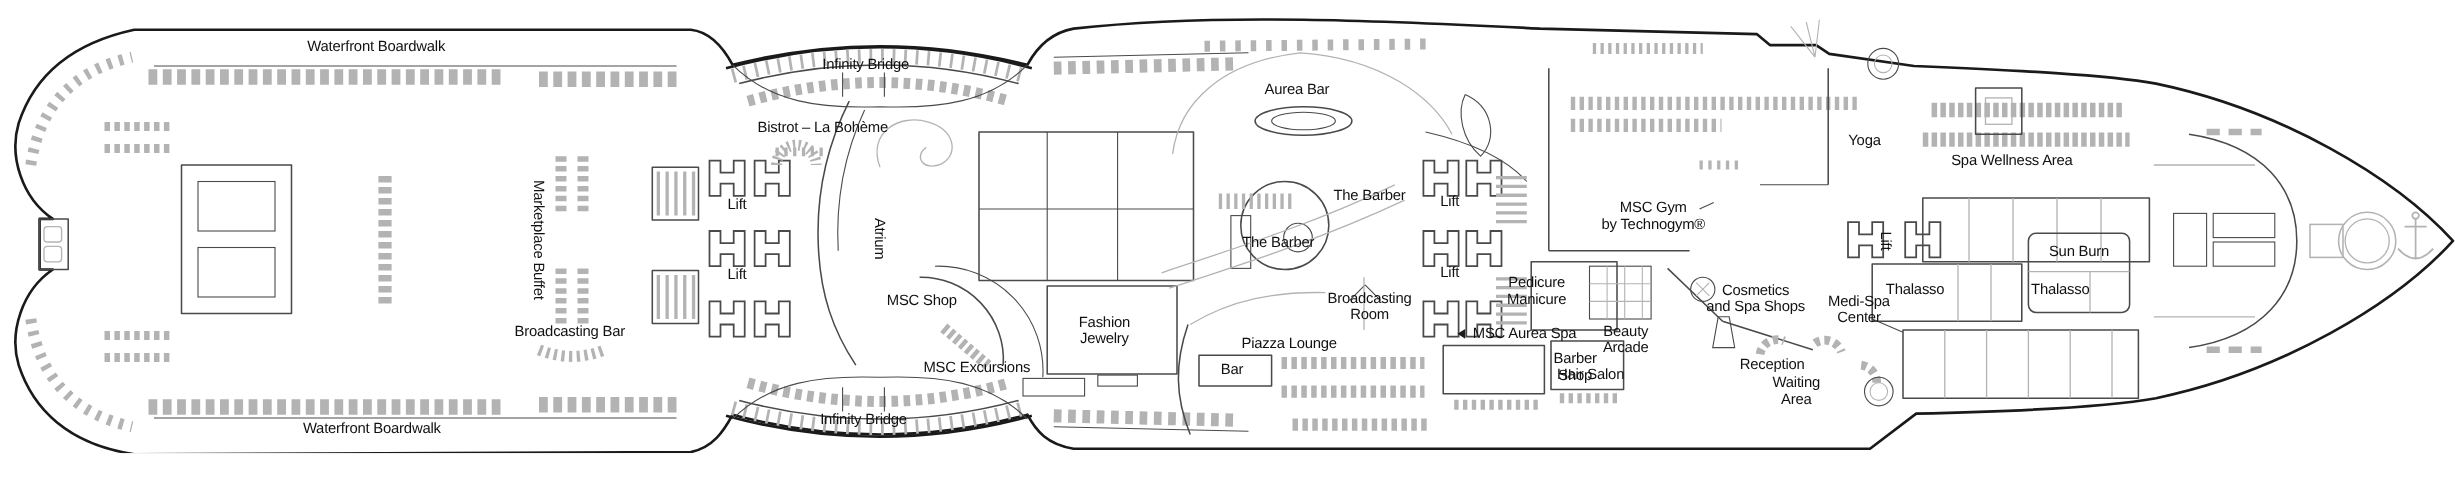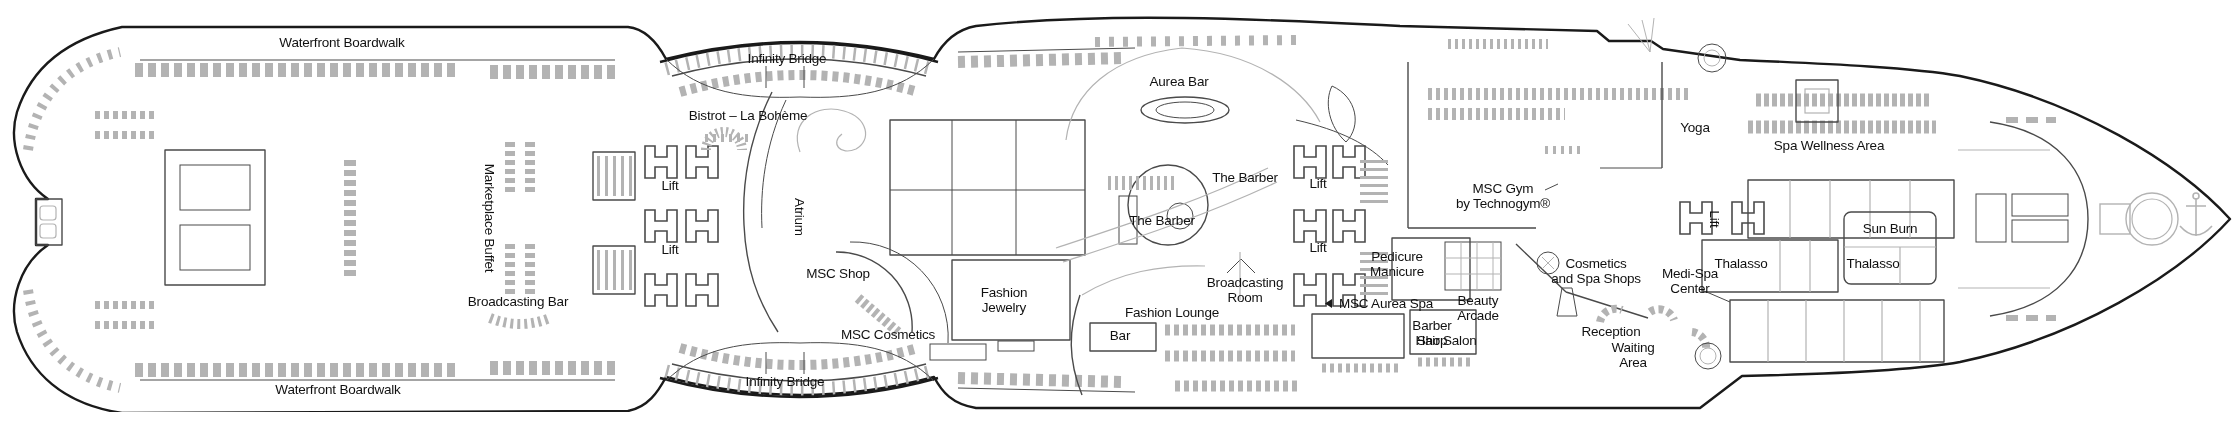--- a/index.html
+++ b/index.html
@@ -193,31 +193,31 @@
 
 <div class="label" style="left:342px;top:43px">Waterfront Boardwalk</div>
 <div class="label" style="left:787px;top:59px">Infinity Bridge</div>
 <div class="label" style="left:748px;top:116px">Bistrot – La Bohème</div>
 <div class="label v" style="left:489px;top:218px">Marketplace Buffet</div>
 <div class="label" style="left:670px;top:186px">Lift</div>
 <div class="label" style="left:670px;top:250px">Lift</div>
 <div class="label v" style="left:799px;top:217px">Atrium</div>
 <div class="label" style="left:838px;top:274px">MSC Shop</div>
 <div class="label" style="left:518px;top:302px">Broadcasting Bar</div>
-<div class="label" style="left:888px;top:335px">MSC Cosmetics</div>
+<div class="label" style="left:888px;top:335px">MSC Excursions</div>
 <div class="label" style="left:1004px;top:301px">Fashion
 Jewelry</div>
 <div class="label" style="left:1179px;top:82px">Aurea Bar</div>
 <div class="label" style="left:1245px;top:178px">The Barber</div>
 <div class="label" style="left:1162px;top:221px">The Barber</div>
 <div class="label" style="left:1318px;top:184px">Lift</div>
 <div class="label" style="left:1318px;top:248px">Lift</div>
-<div class="label" style="left:1245px;top:291px">Broadcasting
+<div class="label" style="left:1245px;top:279px">Broadcasting
 Room</div>
-<div class="label" style="left:1172px;top:313px">Fashion Lounge</div>
+<div class="label" style="left:1172px;top:313px">Piazza Lounge</div>
 <div class="label" style="left:1120px;top:336px">Bar</div>
 <div class="label" style="left:1386px;top:304px">MSC Aurea Spa</div>
 <div class="label" style="left:1397px;top:265px">Pedicure
 Manicure</div>
 <div class="label" style="left:1446px;top:341px">Hair Salon</div>
 <div class="label" style="left:1432px;top:334px">Barber
 Shop</div>
 <div class="label" style="left:1478px;top:309px">Beauty
 Arcade</div>
 <div class="label" style="left:1503px;top:197px">MSC Gym

